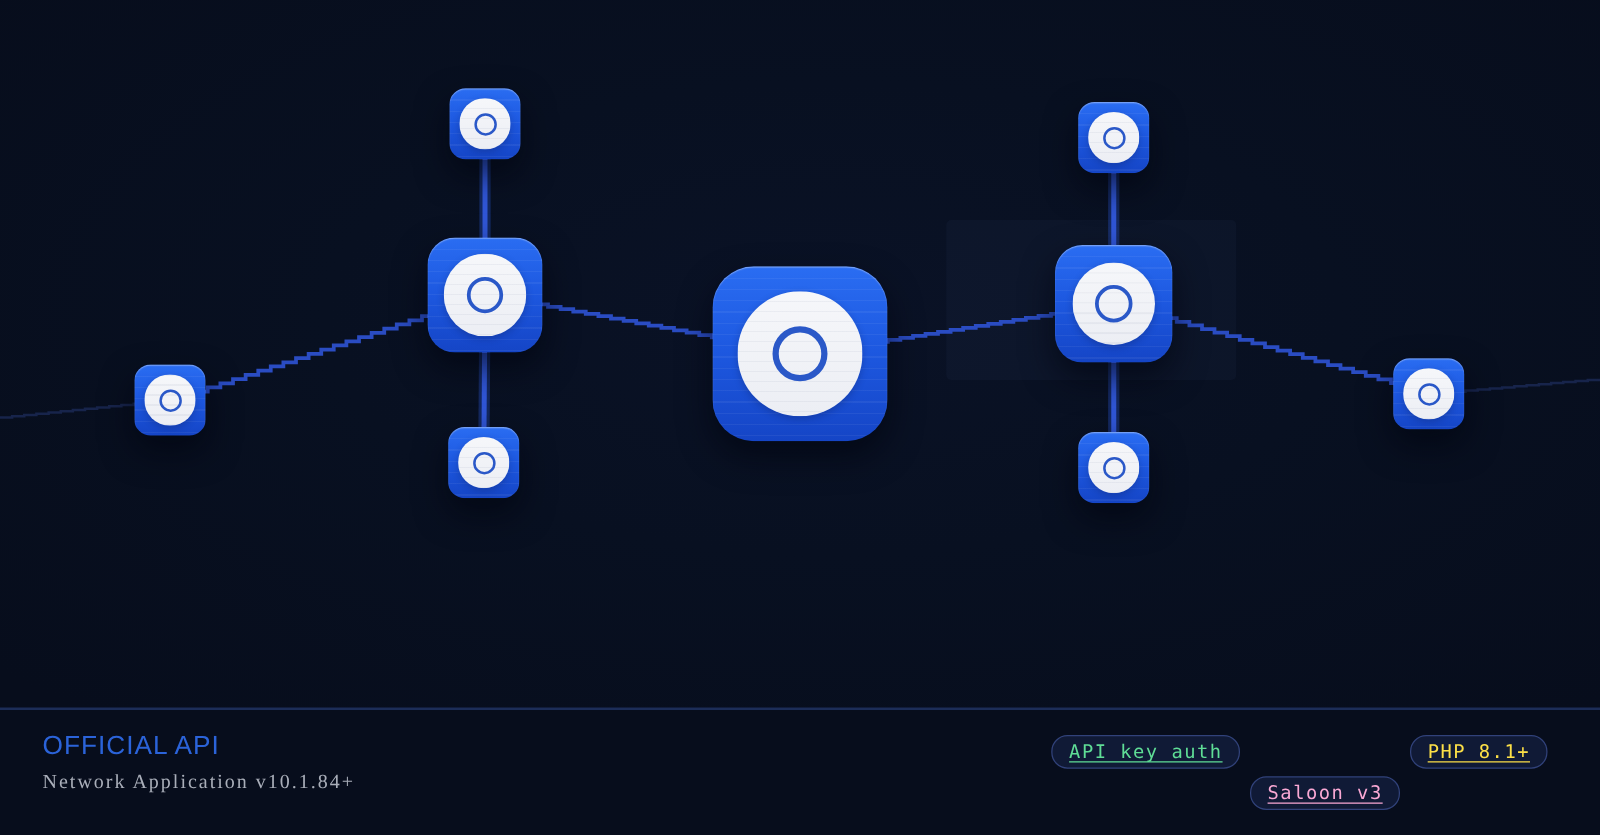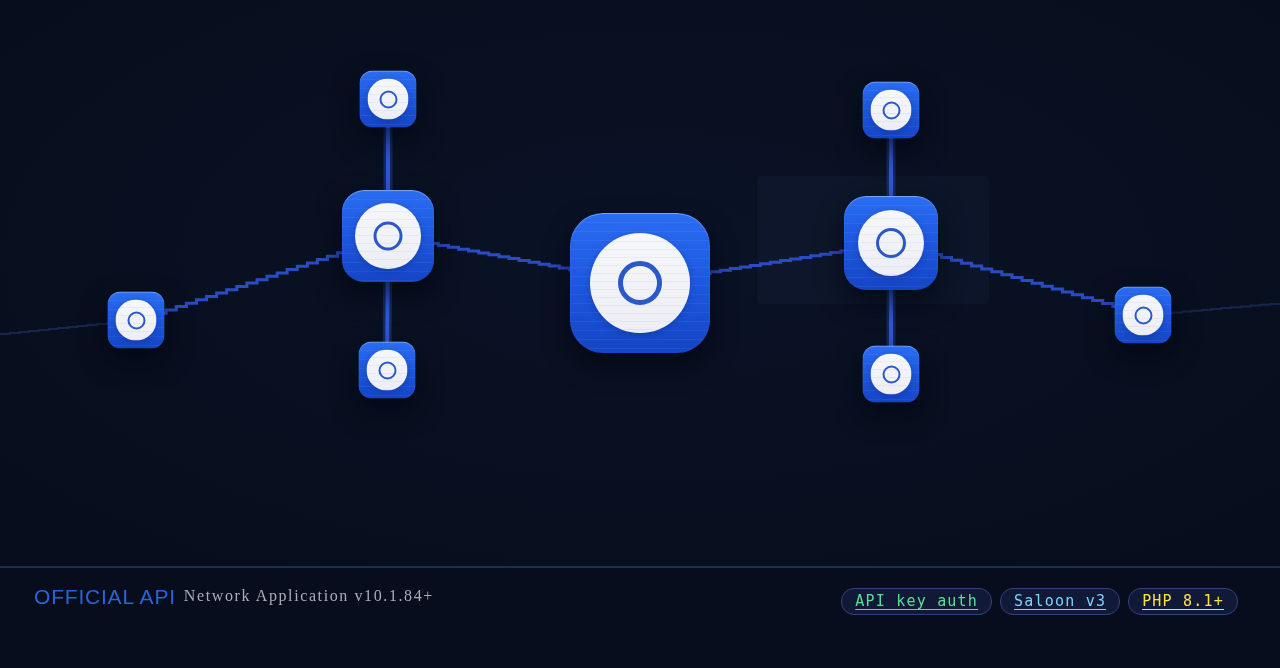--- a/index.html
+++ b/index.html
@@ -35,21 +35,21 @@
     position:absolute;left:50%;top:50%;transform:translate(-50%,-50%);
     border-radius:50%;box-sizing:border-box;border-style:solid;border-color:#2a58c8;
   }
   .footer{
     position:absolute;left:0;top:566px;width:1280px;height:102px;box-sizing:border-box;
     border-top:2px solid #1c2d58;
     background:#070d1c;
     display:flex;justify-content:space-between;align-items:flex-start;
     padding:18px 42px 0 34px;
   }
-  .f-left{display:flex;flex-direction:row;gap:8px;}
+  .f-left{display:flex;flex-direction:column;gap:8px;}
   .f-title{
     font-size:21px;font-weight:500;letter-spacing:0.8px;color:#2b63d9;line-height:22px;
   }
   .f-sub{
     font-family:Liberation Serif, serif;
     font-size:16px;letter-spacing:1.6px;color:#a9aeb9;line-height:20px;
   }
   .f-badges{display:flex;gap:8px;margin-top:2px;}
   .badge{
     display:inline-block;box-sizing:border-box;height:27px;line-height:21px;
@@ -119,16 +119,16 @@
     </div>
 </div>
 
 <div class="footer">
   <div class="f-left">
     <div class="f-title">OFFICIAL API</div>
     <div class="f-sub">Network Application v10.1.84+</div>
   </div>
   <div class="f-badges" id="badges">
       <span class="badge" style="color: rgb(95, 221, 150); text-align: center;">API key auth</span>
-      <span class="badge" style="color: #7dd3fc;">Saloon v3</span>
+      <span class="badge" style="color: #f9a8d4; margin-top: 33px;">Saloon v3</span>
       <span class="badge" style="color: #fde047;">PHP 8.1+</span>
     </div>
 </div>
 
 </body></html>

